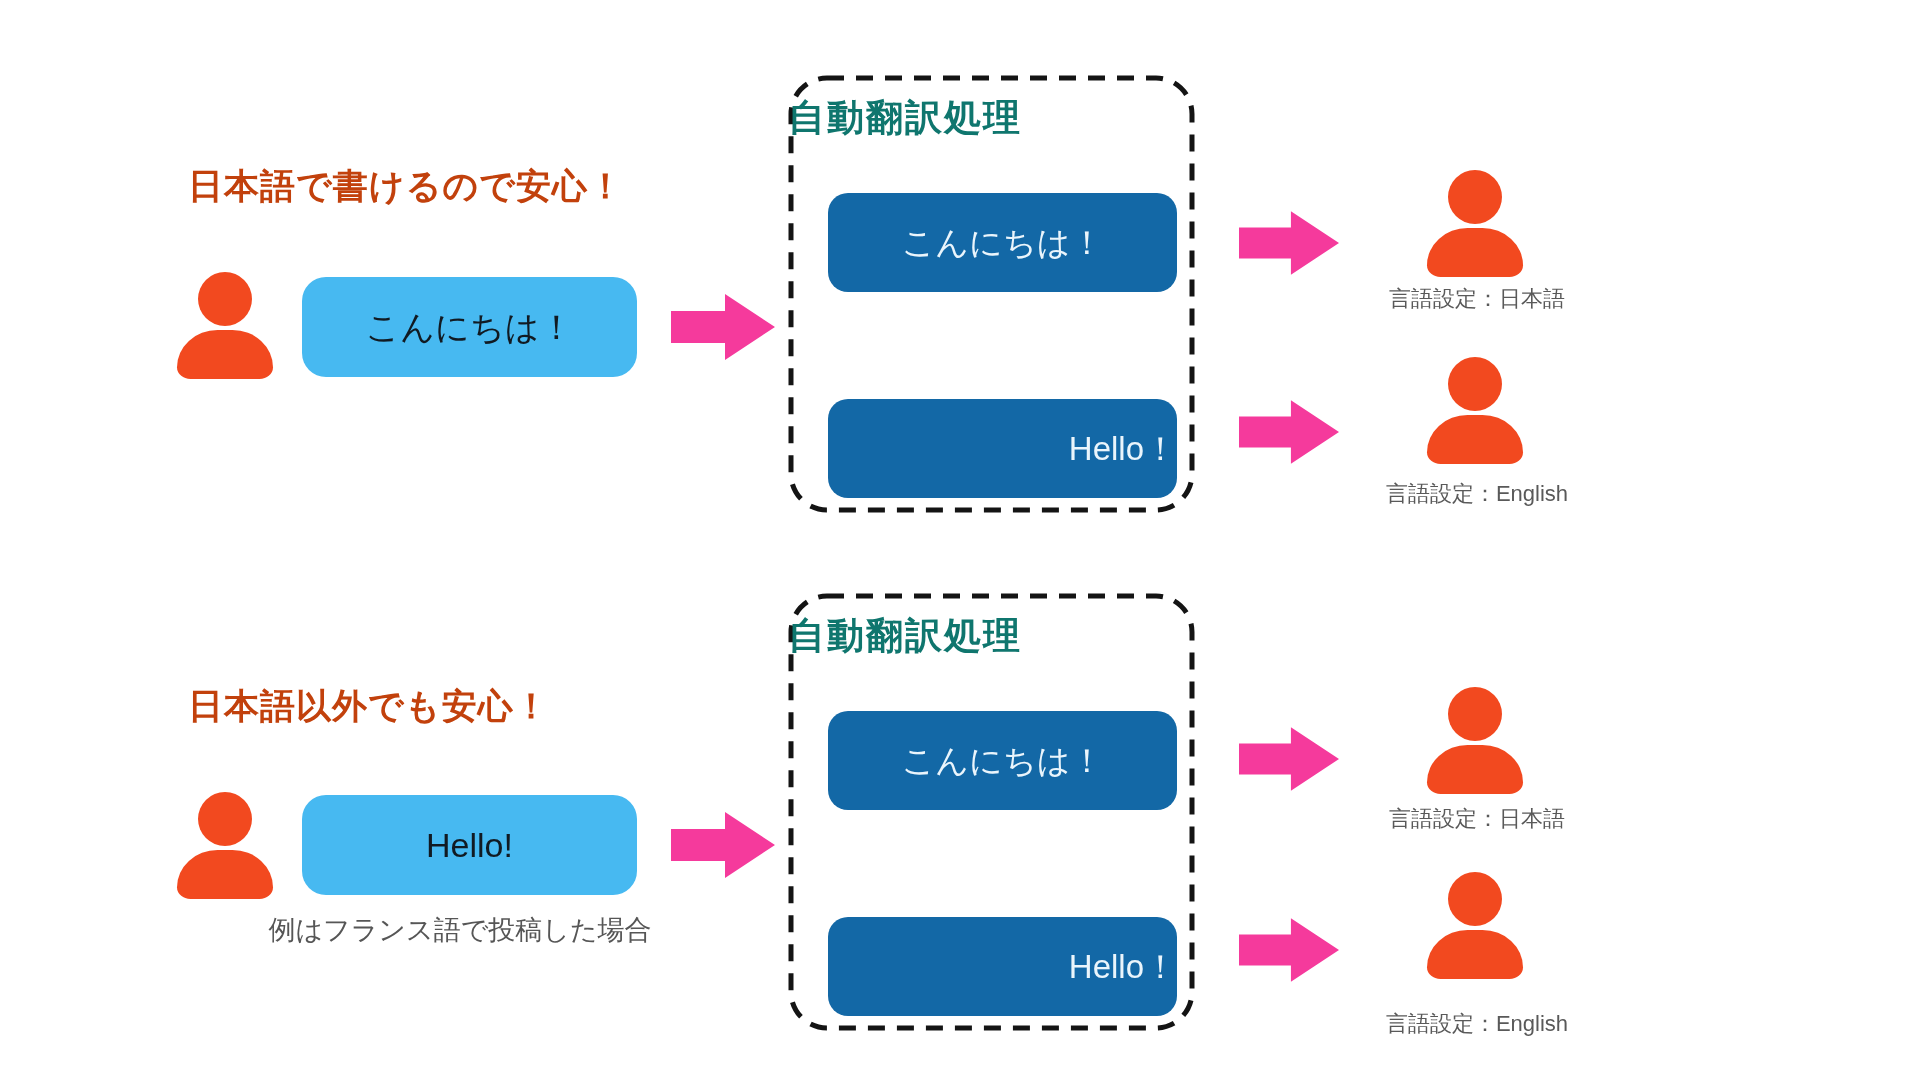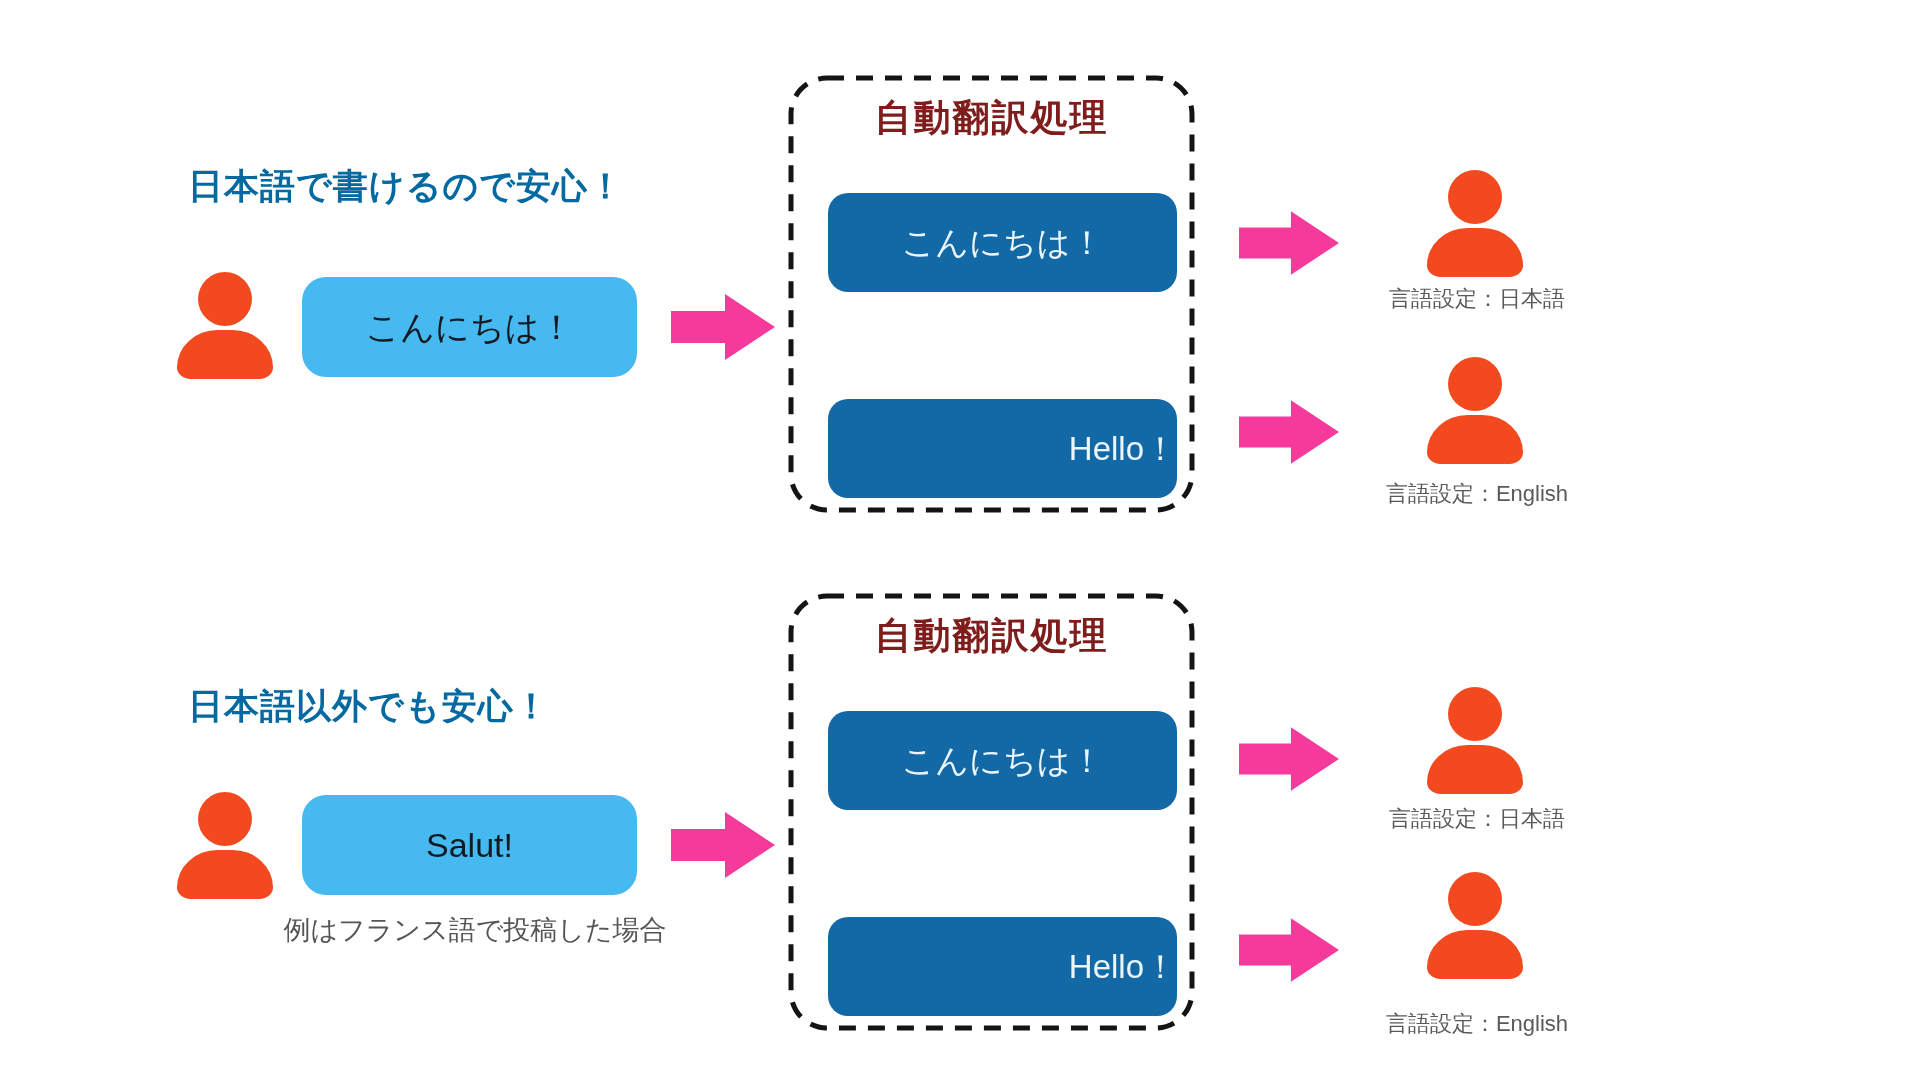--- a/index.html
+++ b/index.html
@@ -8,21 +8,21 @@
     width:1920px;height:1080px;
     background:#ffffff;
     font-family:"Liberation Sans","DejaVu Sans",sans-serif;
     overflow:hidden;
   }
   .abs{position:absolute;}
 
   .heading{
     font-size:35px;
     font-weight:bold;
-    color:#0369a1;
+    color:#c2410c;
     letter-spacing:1px;
     white-space:nowrap;
   }
 
   
   .person{width:96px;height:107px;}
   .person .head{
     width:54px;height:54px;border-radius:50%;
     background:#f2491f;margin:0 auto;
   }
@@ -43,22 +43,22 @@
     line-height:100px;
     white-space:nowrap;
   }
 
   .arrow-svg{display:block;}
 
   .process-box{width:407px;height:438px;}
   .process-box .frame{position:absolute;left:0;top:0;}
   .process-title{
     position:absolute;left:0;top:18px;width:100%;
-    text-align:center;
-    font-size:37px;font-weight:bold;color:#7f1d1d;
+    text-align:left;
+    font-size:37px;font-weight:bold;color:#0f766e;
     letter-spacing:2px;
     white-space:nowrap;
   }
   .output-box{
     position:absolute;left:40px;
     width:349px;height:99px;
     background:#1368a6;
     border-radius:20px;
     color:#eaf5fc;
     font-size:33px;
@@ -138,23 +138,23 @@
   </div>
   <div class="abs lang-label" style="left:1327px;top:479px;">言語設定：English</div>
 
   <div class="abs heading" style="left:188px;top:683px;">日本語以外でも安心！</div>
 
   <div class="abs person" style="left:177px;top:792px;">
     <div class="head"></div>
     <div class="torso"></div>
   </div>
 
-  <div class="abs bubble" style="left:302px;top:795px;">Salut!</div>
+  <div class="abs bubble" style="left:302px;top:795px;">Hello!</div>
 
-  <div class="abs caption" style="left:280px;top:912px;">
+  <div class="abs caption" style="left:265px;top:912px;">
     <div>例はフランス語で投稿した場合</div>
   </div>
 
   <div class="abs" style="left:671px;top:812px;">
     <svg class="arrow-svg" width="104" height="66" viewBox="0 0 104 66">
       <polygon points="0,17 54,17 54,0 104,33 54,66 54,49 0,49" fill="#f53a9c"></polygon>
     </svg>
   </div>
 
   <div class="abs process-box" style="left:788px;top:593px;">

